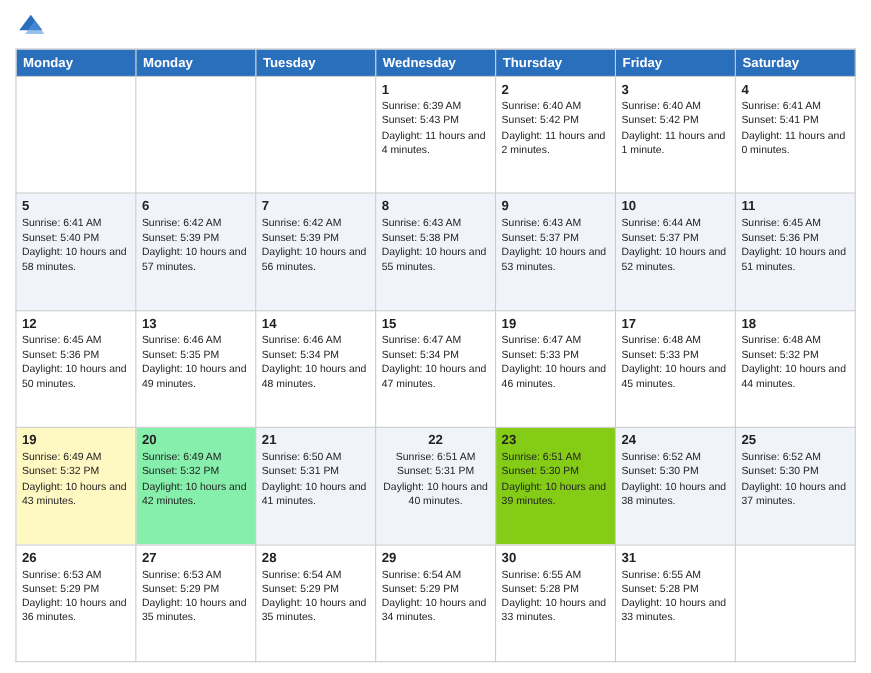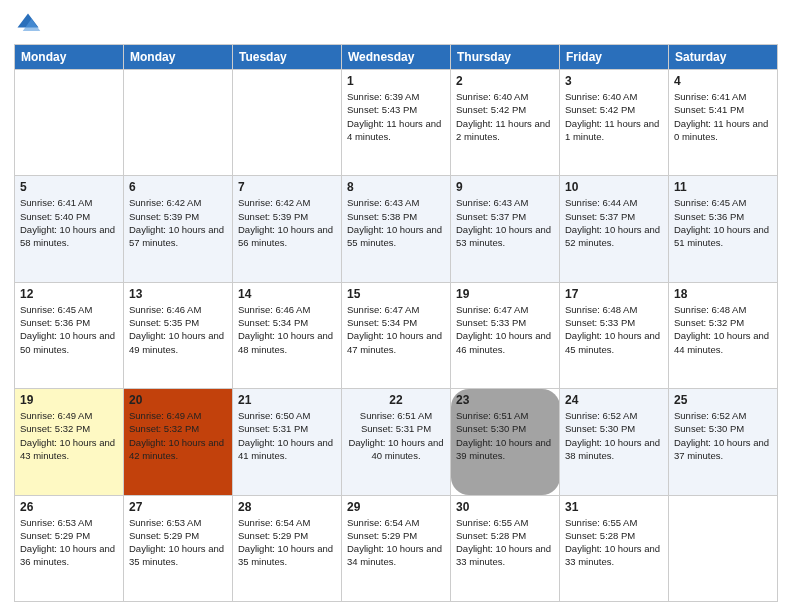--- a/index.html
+++ b/index.html
@@ -207,33 +207,33 @@
           <td>
             <span class="day-number">18</span>
             <div class="day-info">Sunrise: 6:48 AM<br>Sunset: 5:32 PM<br>Daylight: 10 hours and 44 minutes.</div>
           </td>
         </tr>
         <tr>
           <td style="background: #fef9c3;">
             <span class="day-number">19</span>
             <div class="day-info">Sunrise: 6:49 AM<br>Sunset: 5:32 PM<br>Daylight: 10 hours and 43 minutes.</div>
           </td>
-          <td style="background: #c2410c;">
+          <td style="background: #86efac;">
             <span class="day-number">20</span>
             <div class="day-info">Sunrise: 6:49 AM<br>Sunset: 5:32 PM<br>Daylight: 10 hours and 42 minutes.</div>
           </td>
           <td style="background: rgb(240, 244, 250);">
             <span class="day-number">21</span>
             <div class="day-info">Sunrise: 6:50 AM<br>Sunset: 5:31 PM<br>Daylight: 10 hours and 41 minutes.</div>
           </td>
           <td style="background: rgb(240, 244, 250); text-align: center;">
             <span class="day-number">22</span>
             <div class="day-info">Sunrise: 6:51 AM<br>Sunset: 5:31 PM<br>Daylight: 10 hours and 40 minutes.</div>
           </td>
-          <td style="background: #a3a3a3; border-radius: 18px;">
+          <td style="background: #84cc16;">
             <span class="day-number">23</span>
             <div class="day-info">Sunrise: 6:51 AM<br>Sunset: 5:30 PM<br>Daylight: 10 hours and 39 minutes.</div>
           </td>
           <td style="background: rgb(240, 244, 250);">
             <span class="day-number">24</span>
             <div class="day-info">Sunrise: 6:52 AM<br>Sunset: 5:30 PM<br>Daylight: 10 hours and 38 minutes.</div>
           </td>
           <td style="background: rgb(240, 244, 250);">
             <span class="day-number">25</span>
             <div class="day-info">Sunrise: 6:52 AM<br>Sunset: 5:30 PM<br>Daylight: 10 hours and 37 minutes.</div>

